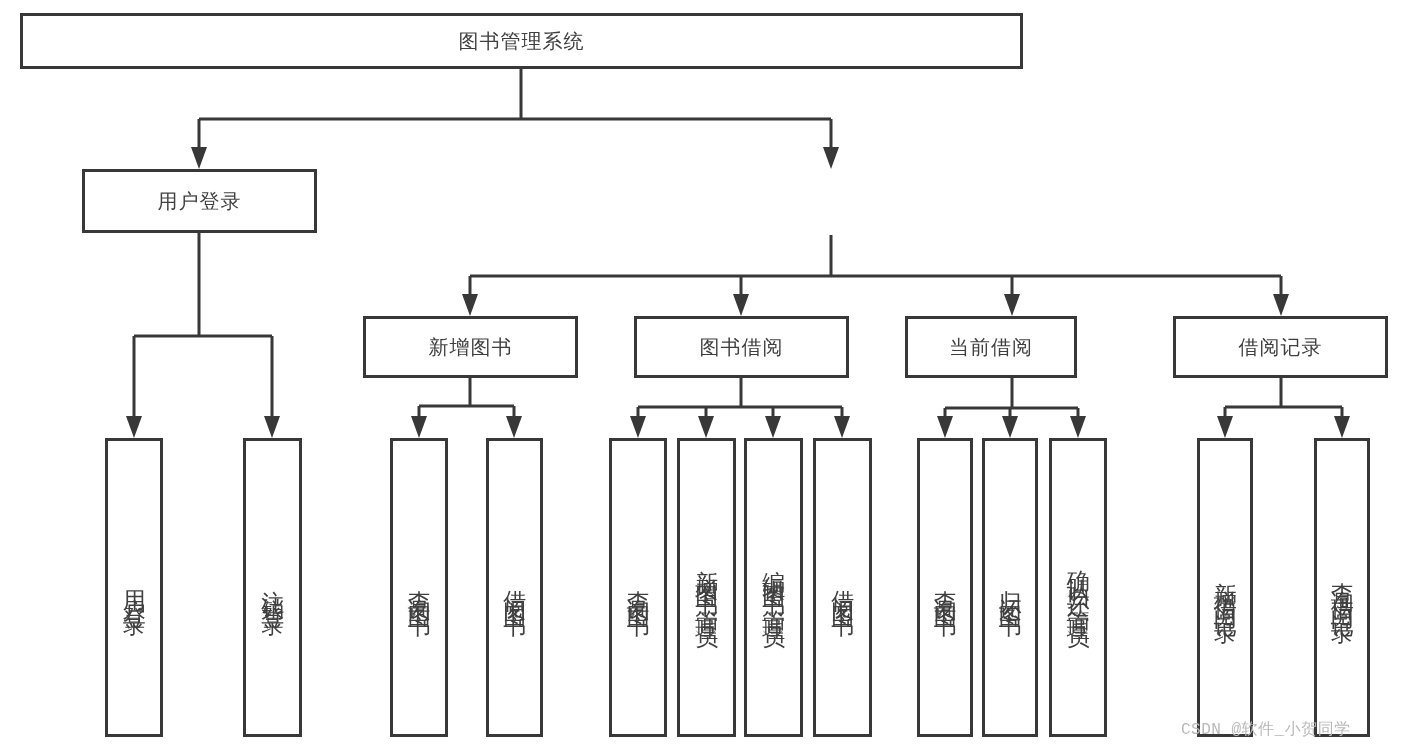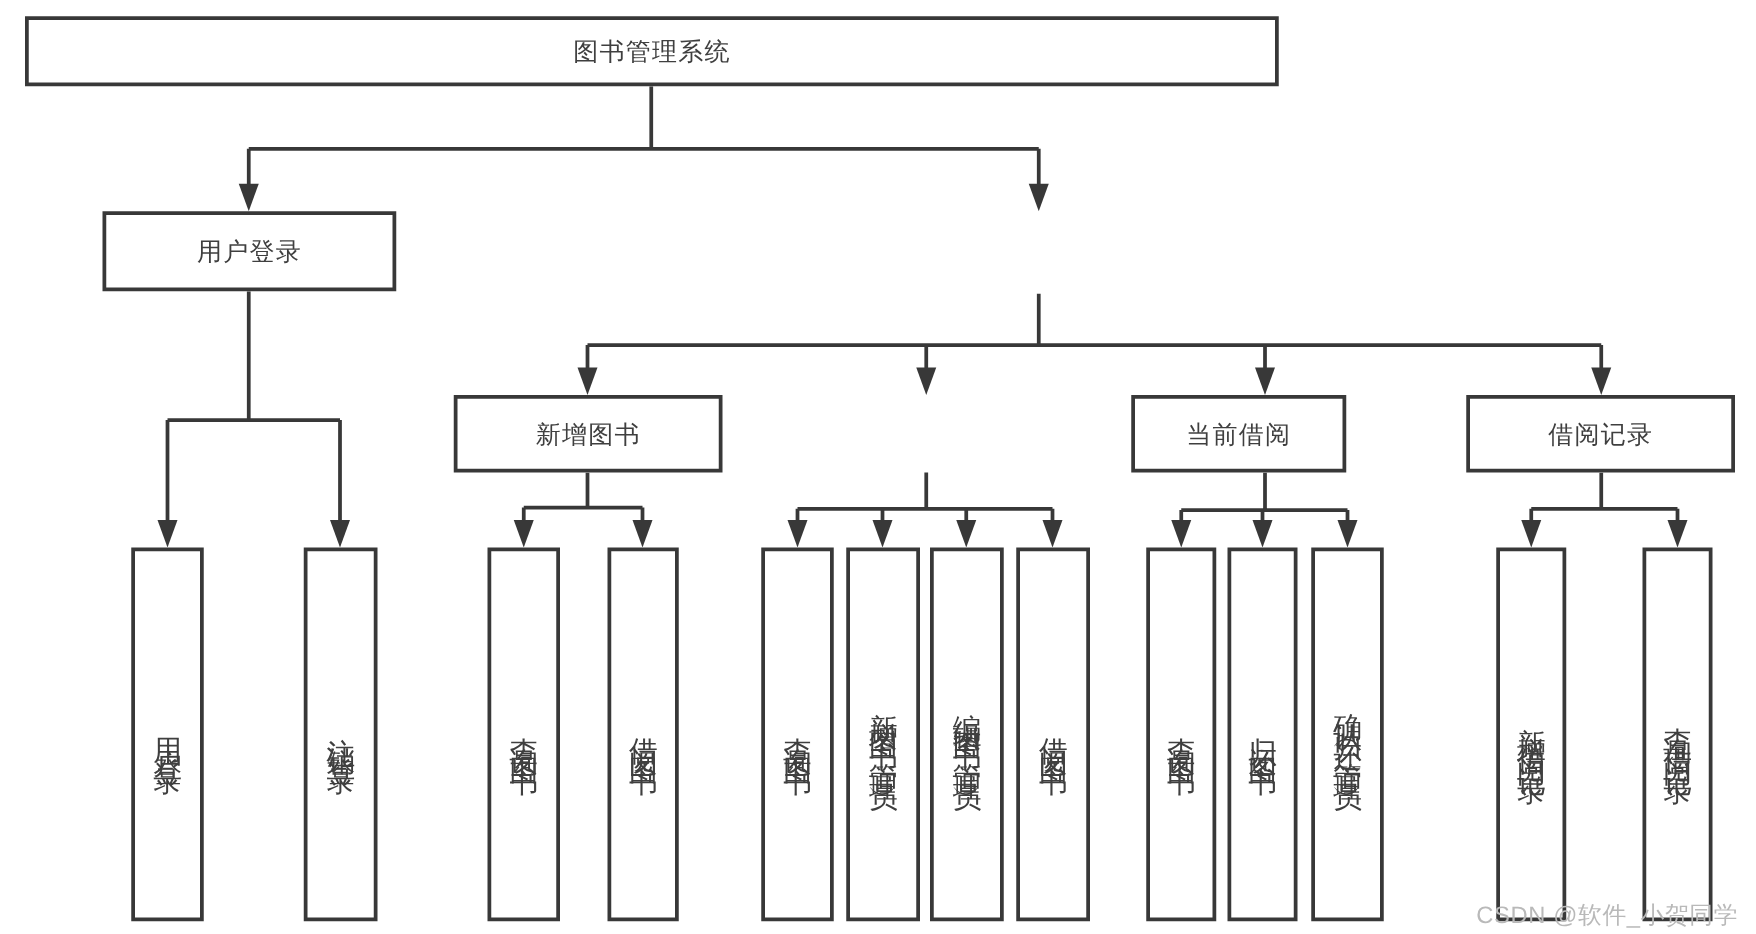--- a/index.html
+++ b/index.html
@@ -39,25 +39,26 @@
   .v-box .vlabel{
     writing-mode:vertical-rl;
     font-size:23px;
     letter-spacing:8px;
     line-height:1.1;
     white-space:nowrap;
   }
   .watermark{
     position:absolute;
     left:1181px;top:719px;
-    font-size:19px;
+    font-size:16px;
     letter-spacing:0.5px;
     color:var(--watermark);
     white-space:nowrap;
     z-index:5;
+    font-family:Liberation Mono, monospace;
   }
 </style>
 </head>
 <body>
 
 <div class="canvas">
 
   <svg class="connectors" width="1405" height="747" viewBox="0 0 1405 747" aria-hidden="true">
 
     <path d="M521 69 V119 M199 119 H831 M199 119 V150 M831 119 V150"></path>
@@ -97,20 +98,23 @@
   <div class="box h-box" style="left:20px;top:13px;width:1003px;height:56px">
     <span class="label">图书管理系统</span>
   </div>
 
   <div class="box h-box" style="left:82px;top:169px;width:235px;height:64px">
     <span class="label">用户登录</span>
   </div>
 
   <div class="box h-box" style="left:363px;top:316px;width:215px;height:62px">
     <span class="label">新增图书</span>
+  </div>
+  <div class="box h-box" style="left:634px;top:316px;width:215px;height:62px">
+    <span class="label">图书借阅</span>
   </div>
   <div class="box h-box" style="left:905px;top:316px;width:172px;height:62px">
     <span class="label">当前借阅</span>
   </div>
   <div class="box h-box" style="left:1173px;top:316px;width:215px;height:62px">
     <span class="label">借阅记录</span>
   </div>
 
   <div class="box v-box" style="left:105px;top:438px;width:58px;height:299px">
     <span class="vlabel">用户登录</span>

